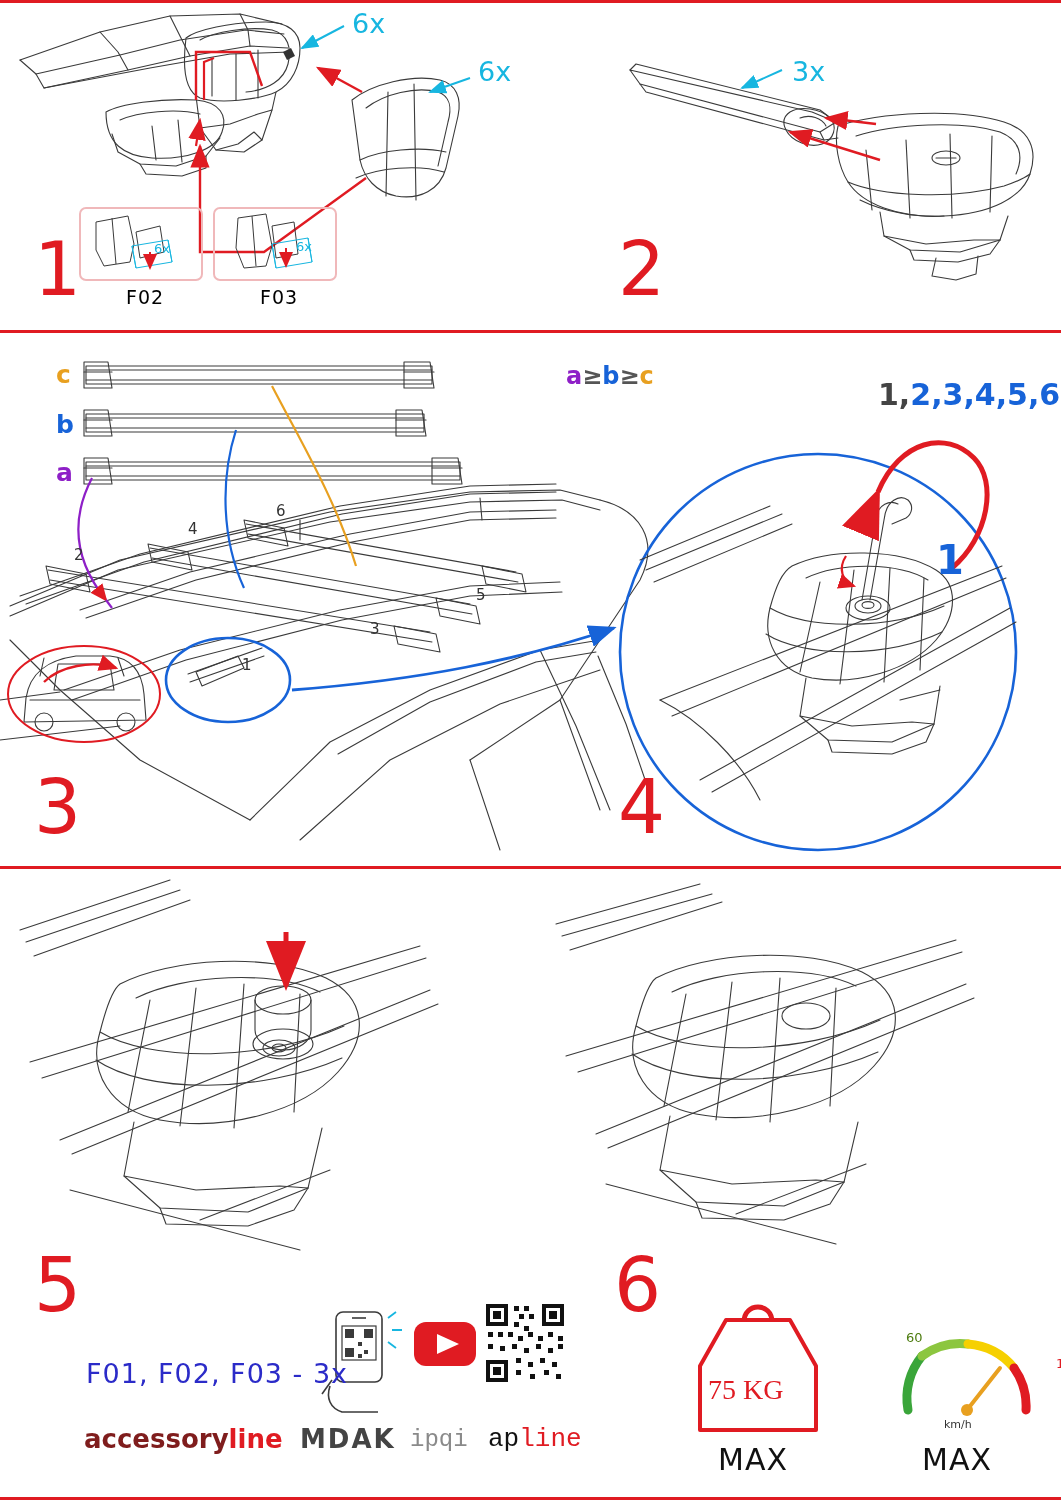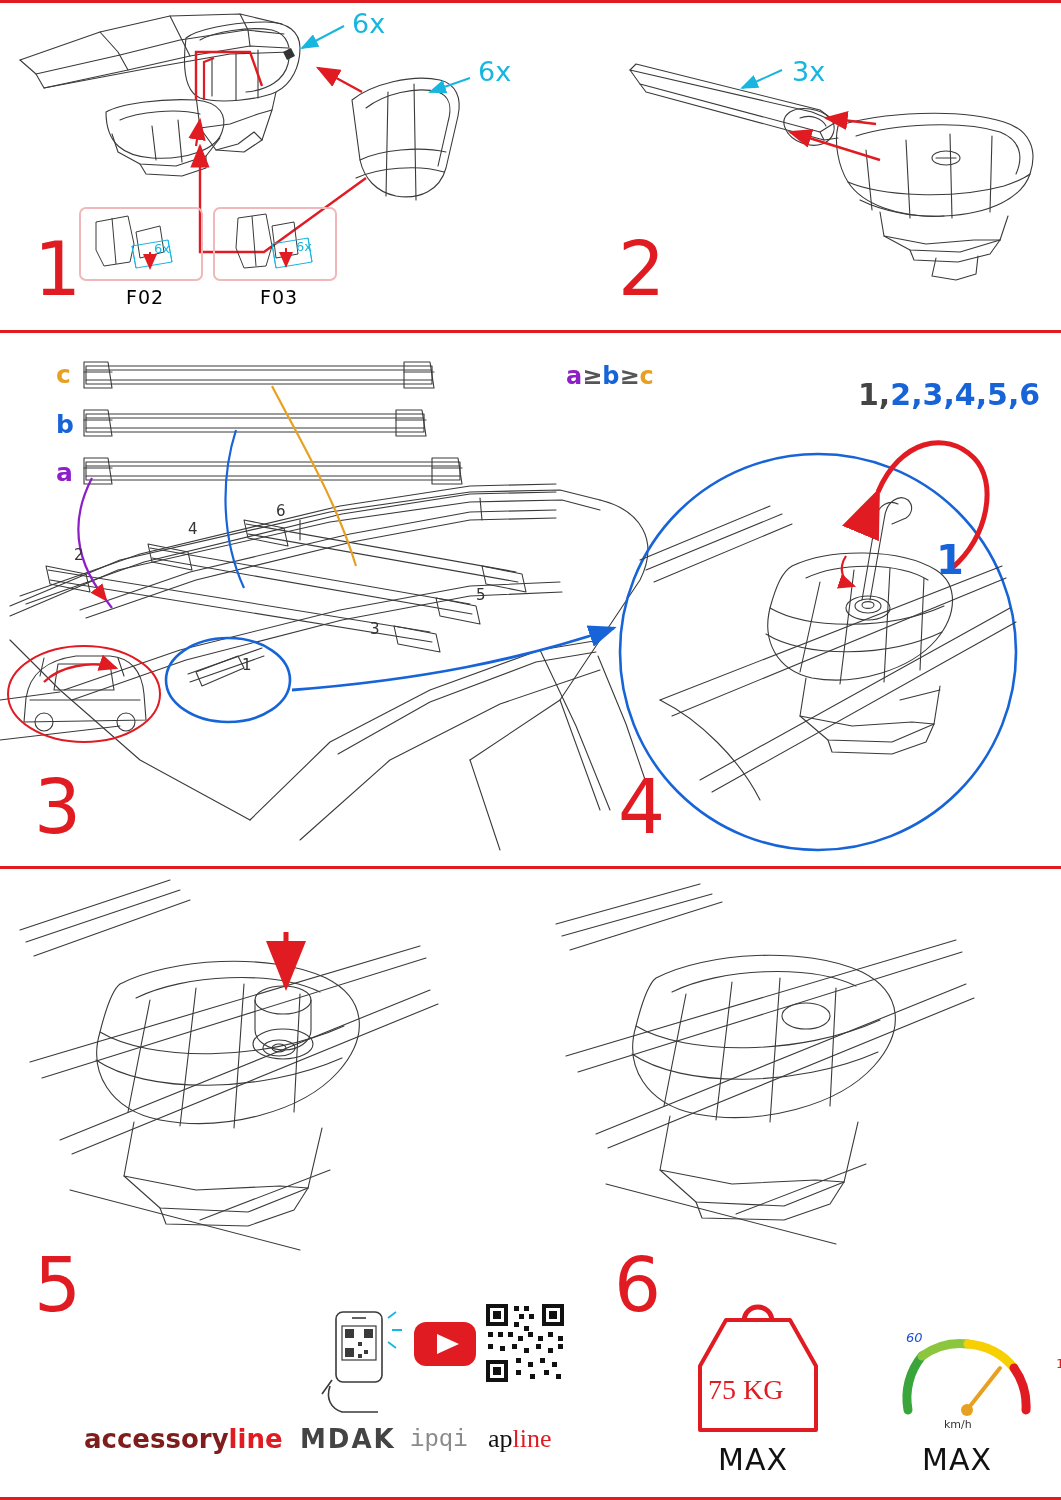--- a/index.html
+++ b/index.html
@@ -64,21 +64,21 @@
   .abc { font-size: 25px; font-weight: 700; }
   .ineq { font-size: 24px; font-weight: 700; }
   .order { font-size: 30px; font-weight: 700; }
   .smallnum { font-size: 15px; color: #333; }
   .bignum-blue { font-size: 40px; font-weight: 700; color: #1763d8; }
   .logo-accessorypart { font-family: "DejaVu Sans", sans-serif; font-size: 26px; font-weight: 700; }
   .logo-accessorypart .a { color: #7f1d1d; }
   .logo-accessorypart .b { color: #e01b22; }
   .logo-mdak { font-family: "DejaVu Sans", sans-serif; font-size: 26px; font-weight: 700; color: #444; letter-spacing: 2px; }
   .logo-ipqi { font-family: Liberation Mono, monospace; font-size: 24px; color: #8a8a8a; }
-  .logo-apline { font-family: Liberation Serif, serif; font-size: 26px; }
+  .logo-apline { font-family: Liberation Mono, monospace; font-size: 26px; }
   .logo-apline .a { color: #111; }
   .logo-apline .b { color: #e01b22; }
 
   .fcodes-3x {
     position: absolute;
     font-family: "DejaVu Sans", sans-serif;
     font-size: 27px;
     color: #2b2bc8;
     letter-spacing: 1px;
   }
@@ -504,35 +504,36 @@
     <span class="purple">a</span><span class="grey">≥</span><span class="blue">b</span><span class="grey">≥</span><span class="orange">c</span>
   </div>
 
   <div class="lbl smallnum" style="left:74px;  top:548px;">2</div>
   <div class="lbl smallnum" style="left:188px; top:522px;">4</div>
   <div class="lbl smallnum" style="left:276px; top:504px;">6</div>
   <div class="lbl smallnum" style="left:242px; top:658px;">1</div>
   <div class="lbl smallnum" style="left:370px; top:622px;">3</div>
   <div class="lbl smallnum" style="left:476px; top:588px;">5</div>
 
-  <div class="lbl order grey" style="left:858px; top:380px;text-align:right;">
+  <div class="lbl order grey" style="left:878px; top:380px;text-align:right;">
     <span style="color:#444;">1,</span><span class="blue">2,3,4,5,6</span>
   </div>
   <div class="lbl bignum-blue" style="left:936px; top:540px;">1</div>
 
+  <div class="fcodes-3x" style="left:86px; top:1358px;">F01, F02, F03 - 3x</div>
 
   <div class="logo-accessorypart" style="position:absolute; left:84px; top:1424px;">
     <span class="a">accessory</span><span class="b">line</span>
   </div>
   <div class="logo-mdak" style="position:absolute; left:300px; top:1424px;">MDAK</div>
   <div class="logo-ipqi" style="position:absolute; left:410px; top:1426px;">ipqi</div>
   <div class="logo-apline" style="position:absolute; left:488px; top:1424px;">
     <span class="a">ap</span><span class="b">line</span>
   </div>
 
   <div class="kg-label" style="left:708px; top:1374px;">75 KG</div>
   <div class="max-label" style="left:718px; top:1442px;">MAX</div>
   <div class="max-label" style="left:922px; top:1442px;">MAX</div>
-  <div class="speed-tick" style="left:906px; top:1330px; color:#1d4ed8;font-style:italic;">60</div>
+  <div class="speed-tick" style="left:906px; top:1330px; color:#4d7c0f;">60</div>
   <div class="speed-tick" style="left:1056px; top:1356px; color:#e01b22;">120</div>
   <div class="kmh" style="left:944px; top:1418px;">km/h</div>
 
 </div>
 
 </body></html>

